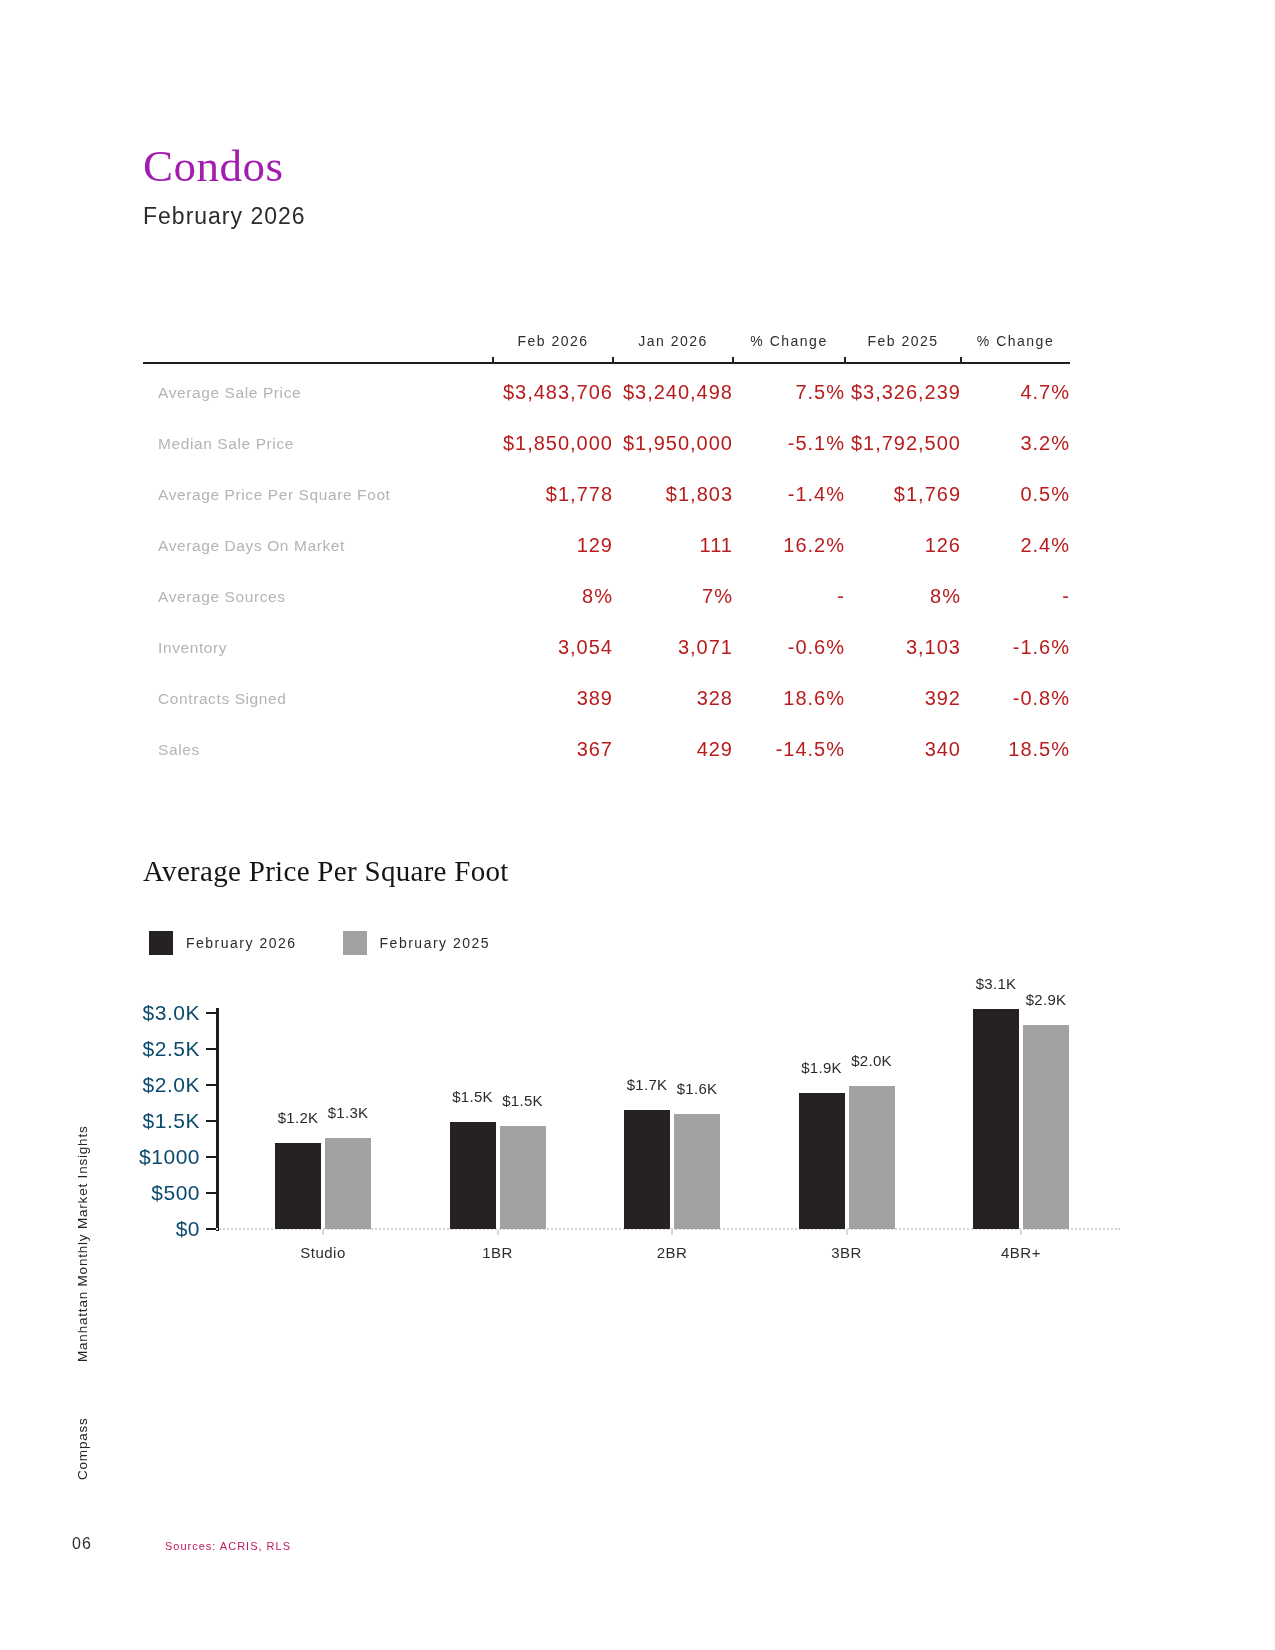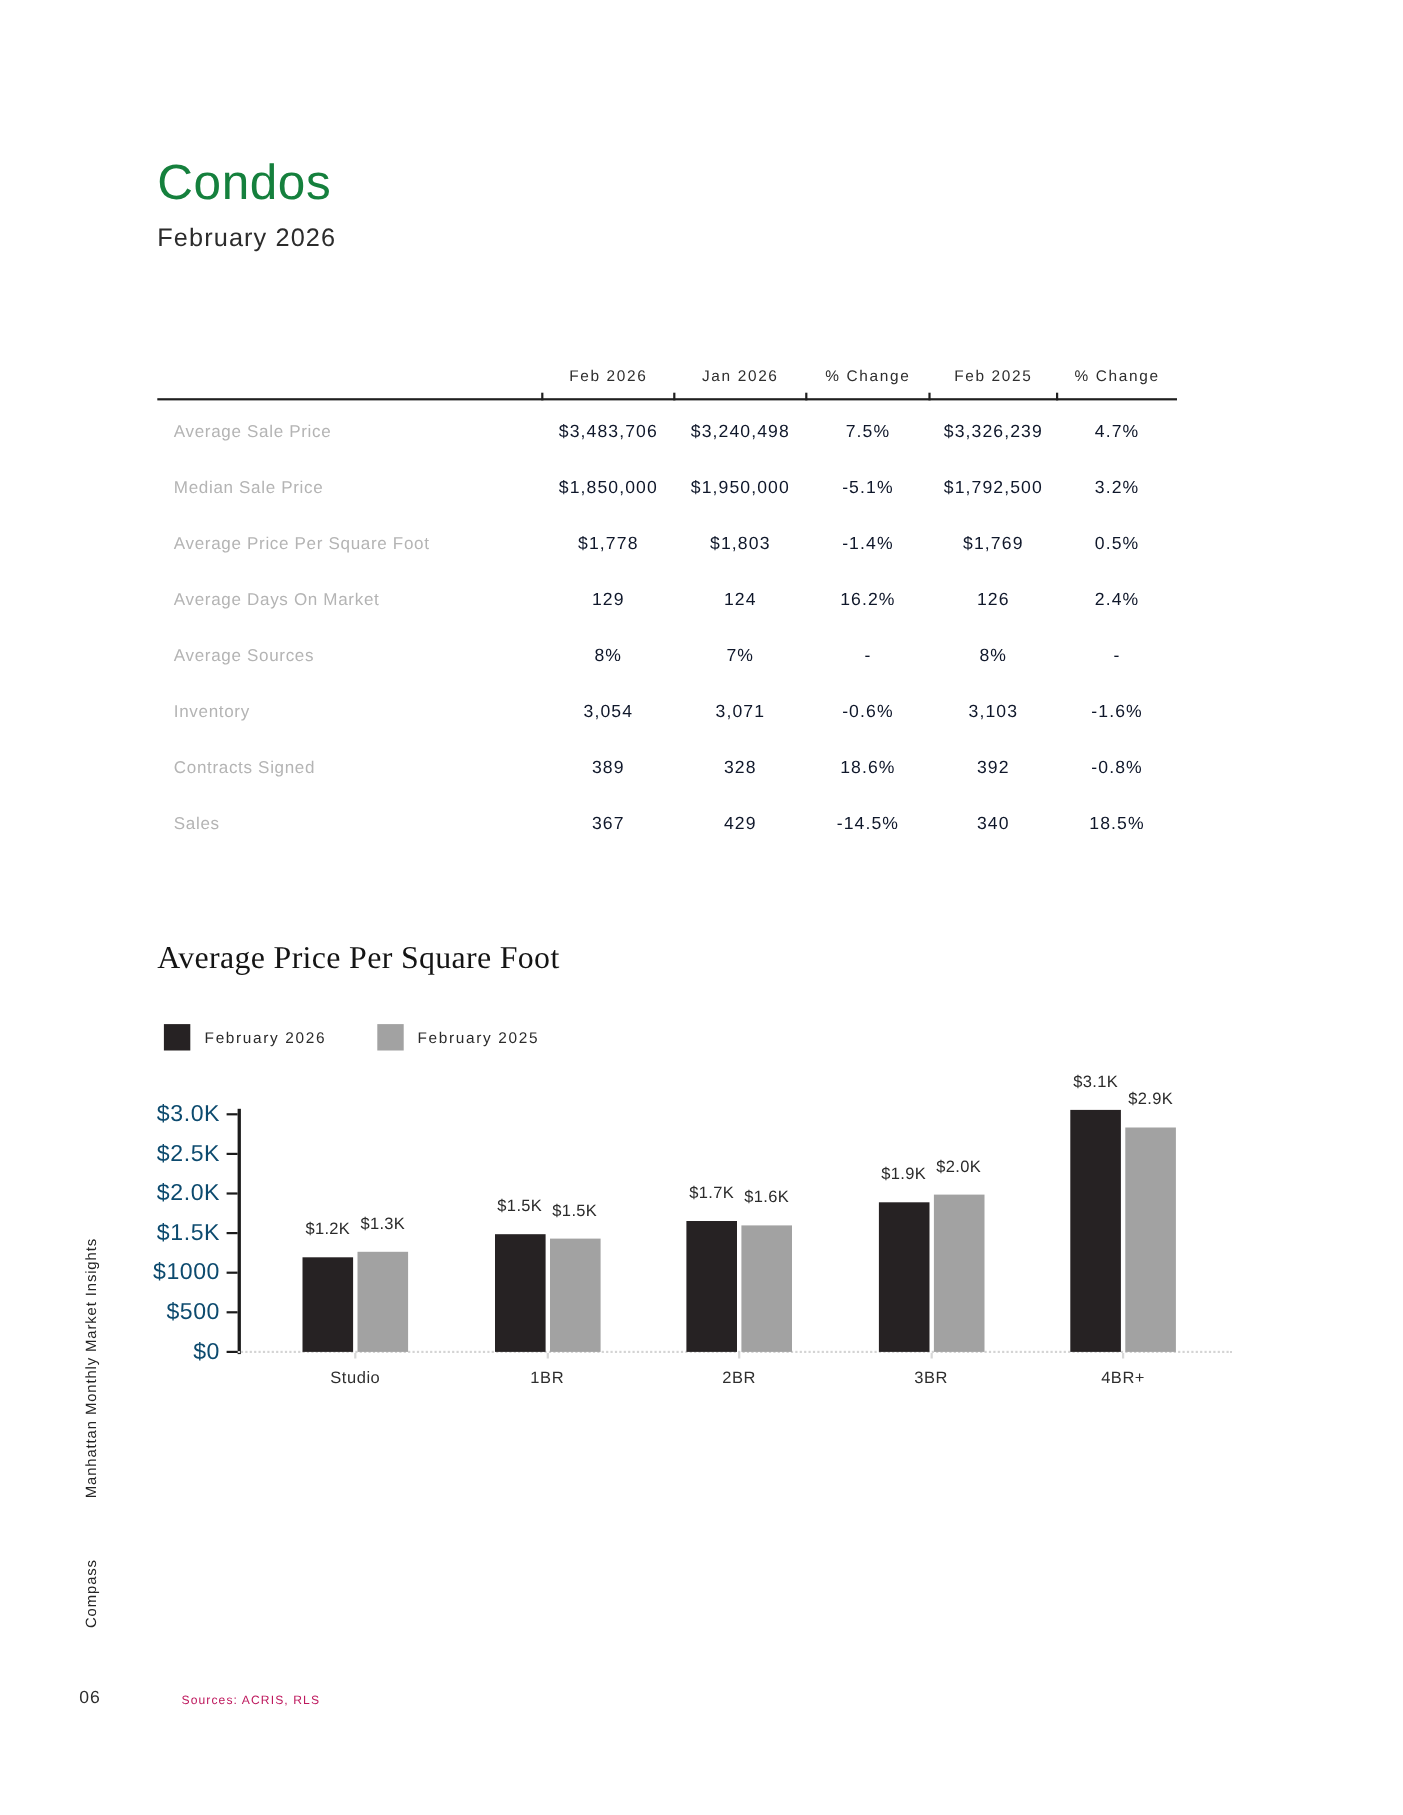--- a/index.html
+++ b/index.html
@@ -3,22 +3,22 @@
 <meta charset="utf-8">
 <style>
   html,body { margin:0; padding:0; background:#ffffff; }
   .page {
     position:relative; width:1275px; height:1650px; background:#ffffff;
     font-family:"Liberation Sans", sans-serif; overflow:hidden;
   }
   
   .title {
     position:absolute; left:143px; top:140px; margin:0;
-    font-family:Liberation Sans, sans-serif; font-weight:500;
-    font-size:45px; color:#15803d; letter-spacing:0.5px;
+    font-family:Liberation Serif, serif; font-weight:500;
+    font-size:45px; color:#a21caf; letter-spacing:0.5px;
   }
   .subtitle {
     position:absolute; left:143px; top:203px;
     font-size:23px; color:#2c2c2c; letter-spacing:1px;
   }
   
   .stats-table { position:absolute; left:143px; top:331px; width:927px; }
   .thead { display:flex; height:20px; }
   .th-spacer { width:350px; flex:0 0 auto; }
   .th {
@@ -30,21 +30,21 @@
   .rule .col-tick {
     position:absolute; top:-7px; width:2px; height:7px; background:#1f1f1f;
   }
   .tbody { margin-top:3px; }
   .trow { display:flex; height:51px; align-items:center; }
   .tlabel {
     width:350px; flex:0 0 auto; box-sizing:border-box; padding-left:15px;
     font-size:15.5px; color:#b4b4b4; letter-spacing:0.6px;
   }
   .td {
-    flex:0 0 auto; text-align:center; font-size:16px; color:#0f172a;
+    flex:0 0 auto; text-align:right; font-size:20px; color:#b91c1c;
     letter-spacing:1px;
   }
   
   .chart-title {
     position:absolute; left:143px; top:855px; margin:0;
     font-family:"Liberation Serif", serif; font-weight:500;
     font-size:29px; color:#141414; letter-spacing:0.3px;
   }
   .legend { position:absolute; left:149px; top:931px; display:flex;
     align-items:center; gap:46px; }
@@ -130,21 +130,21 @@
           <div class="tlabel">Average Price Per Square Foot</div>
           <div class="td" style="width: 120px;">$1,778</div>
           <div class="td" style="width: 120px;">$1,803</div>
           <div class="td" style="width: 112px;">-1.4%</div>
           <div class="td" style="width: 116px;">$1,769</div>
           <div class="td" style="width: 109px;">0.5%</div>
         </div>
         <div class="trow">
           <div class="tlabel">Average Days On Market</div>
           <div class="td" style="width: 120px;">129</div>
-          <div class="td" style="width: 120px;">124</div>
+          <div class="td" style="width: 120px;">111</div>
           <div class="td" style="width: 112px;">16.2%</div>
           <div class="td" style="width: 116px;">126</div>
           <div class="td" style="width: 109px;">2.4%</div>
         </div>
         <div class="trow">
           <div class="tlabel">Average Sources</div>
           <div class="td" style="width: 120px;">8%</div>
           <div class="td" style="width: 120px;">7%</div>
           <div class="td" style="width: 112px;">-</div>
           <div class="td" style="width: 116px;">8%</div>

